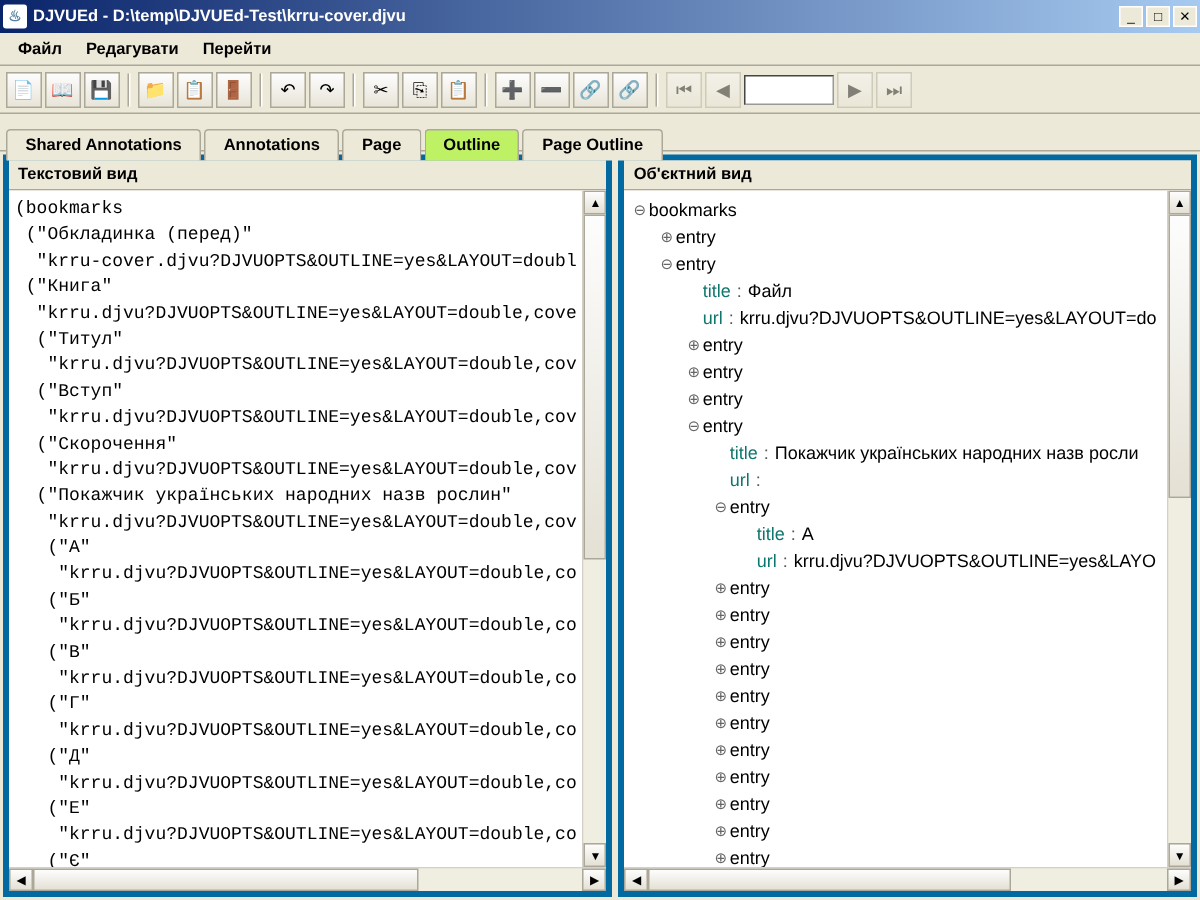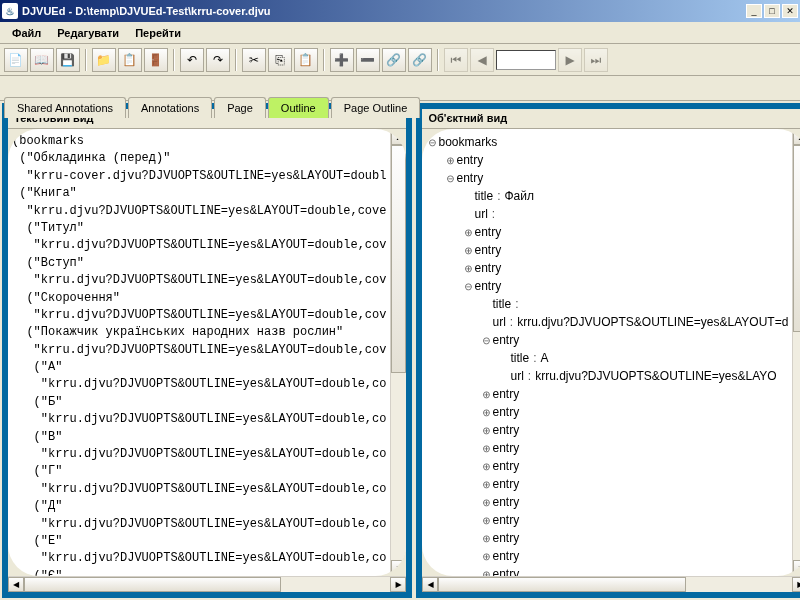--- a/index.html
+++ b/index.html
@@ -10,39 +10,39 @@
 .titlebar .wbtns { display: flex; gap: 2px; }
 .titlebar .wbtn { width: 16px; height: 14px; background: #ece9d8; border: 1px solid #fff; display: flex; align-items: center; justify-content: center; font-size: 9px; color: #000; cursor: pointer; }
 .menubar { height: 22px; background: #ece9d8; display: flex; align-items: center; padding: 0 4px; border-bottom: 1px solid #aca899; }
 .menubar .mitem { padding: 3px 8px; cursor: pointer; font-weight: bold; }
 .toolbar { height: 32px; background: #ece9d8; display: flex; align-items: center; padding: 2px 4px; gap: 2px; border-bottom: 1px solid #aca899; }
 .tbtn { width: 24px; height: 24px; border: 1px solid #aca899; background: linear-gradient(#fdfdfd, #e8e4d8); display: flex; align-items: center; justify-content: center; cursor: pointer; font-size: 12px; }
 .tbtn.disabled { opacity: 0.45; }
 .tsep { width: 2px; height: 22px; border-left: 1px solid #aca899; border-right: 1px solid #fff; margin: 0 3px; }
 .tpage { width: 60px; height: 20px; background: #fff; border: 1px inset #999; }
 .tabs { height: 24px; background: #ece9d8; display: flex; align-items: flex-end; padding: 0 4px; }
-.tab { padding: 4px 12px; border: 1px solid #aca899; border-bottom: none; background: #ece9d8; margin-right: 2px; cursor: pointer; font-weight: normal; border-radius: 3px 3px 0 0; position: relative; top: 18px; }
+.tab { padding: 4px 12px; border: 1px solid #aca899; border-bottom: none; background: #ece9d8; margin-right: 2px; cursor: pointer; font-weight: bold; border-radius: 3px 3px 0 0; position: relative; top: 7px; }
 .tab.active { background: #bef264; z-index: 2; }
 .content { display: flex; height: 500px; border-top: 1px solid #aca899; background: #ece9d8; }
-.pane { flex: 1; display: flex; flex-direction: column; border: 6px solid #0369a1; margin: 2px; background: #ece9d8; }
+.pane { flex: 1; display: flex; flex-direction: column; border: 4px solid #0369a1; margin: 2px; background: #ece9d8; }
 .pane-header { height: 20px; background: #ece9d8; padding: 3px 6px; font-weight: bold; border-bottom: 1px solid #aca899; }
-.pane-body { flex: 1; background: #fff; overflow: hidden; position: relative; display: flex; border-radius: 31px; }
+.pane-body { flex: 1; background: #fff; overflow: hidden; position: relative; display: flex; }
 .text-content { flex: 1; font-family: "Courier New", monospace; font-size: 12px; white-space: pre; padding: 4px; overflow: hidden; line-height: 1.45; }
 .tree-content { flex: 1; font-family: Tahoma, sans-serif; font-size: 12px; padding: 4px; overflow: hidden; line-height: 1.5; }
 .vscroll { width: 16px; background: #ece9d8; border-left: 1px solid #d4d0c8; display: flex; flex-direction: column; }
 .vscroll .sbtn { height: 16px; background: linear-gradient(#fdfdfd,#e4e0d4); border: 1px solid #aca899; display:flex; align-items:center; justify-content:center; font-size:8px; cursor:pointer; }
 .vscroll .strack { flex:1; background:#f0ede1; position:relative; }
 .vscroll .sthumb { position:absolute; left:0; right:0; background: linear-gradient(#fdfdfd,#e4e0d4); border:1px solid #aca899; }
 .hscroll { height: 16px; background: #ece9d8; border-top: 1px solid #d4d0c8; display:flex; }
 .hscroll .sbtn { width:16px; background: linear-gradient(#fdfdfd,#e4e0d4); border:1px solid #aca899; display:flex; align-items:center; justify-content:center; font-size:8px; cursor:pointer; }
 .hscroll .strack { flex:1; background:#f0ede1; position:relative; }
 .hscroll .sthumb { position:absolute; top:0; bottom:0; background: linear-gradient(#fdfdfd,#e4e0d4); border:1px solid #aca899; }
 .tree-row { display:flex; align-items:center; white-space:nowrap; }
 .tree-handle { color:#666; font-size:10px; width:12px; text-align:center; cursor:pointer; }
-.tree-key { color:#000000; }
+.tree-key { color:#0f766e; }
 .tree-sep { margin: 0 4px; color:#555; }
 </style>
 </head>
 <body>
 
 <div class="titlebar">
   <div class="java-icon">♨</div>
   <div class="title">DJVUEd - D:\temp\DJVUEd-Test\krru-cover.djvu</div>
   <div class="wbtns">
     <div class="wbtn">_</div>
@@ -157,45 +157,46 @@
             <span>entry</span>
           </div>
         <div class="tree-row" style="padding-left:48px">
             <span class="tree-key">title</span>
             <span class="tree-sep">:</span>
             <span>Файл</span>
           </div>
         <div class="tree-row" style="padding-left:48px">
             <span class="tree-key">url</span>
             <span class="tree-sep">:</span>
+            <span>krru.djvu?DJVUOPTS&amp;OUTLINE=yes&amp;LAYOUT=do</span>
           </div>
         <div class="tree-row" style="padding-left:36px">
             <span class="tree-handle">⊕</span>
             <span>entry</span>
           </div>
         <div class="tree-row" style="padding-left:36px">
             <span class="tree-handle">⊕</span>
             <span>entry</span>
           </div>
         <div class="tree-row" style="padding-left:36px">
             <span class="tree-handle">⊕</span>
             <span>entry</span>
           </div>
         <div class="tree-row" style="padding-left:36px">
             <span class="tree-handle">⊖</span>
             <span>entry</span>
           </div>
         <div class="tree-row" style="padding-left:66px">
             <span class="tree-key">title</span>
             <span class="tree-sep">:</span>
+            <span>Покажчик українських народних назв росли</span>
           </div>
         <div class="tree-row" style="padding-left:66px">
             <span class="tree-key">url</span>
             <span class="tree-sep">:</span>
-            <span>krru.djvu?DJVUOPTS&amp;OUTLINE=yes&amp;LAYOUT=d</span>
           </div>
         <div class="tree-row" style="padding-left:54px">
             <span class="tree-handle">⊖</span>
             <span>entry</span>
           </div>
         <div class="tree-row" style="padding-left:84px">
             <span class="tree-key">title</span>
             <span class="tree-sep">:</span>
             <span>А</span>
           </div>

